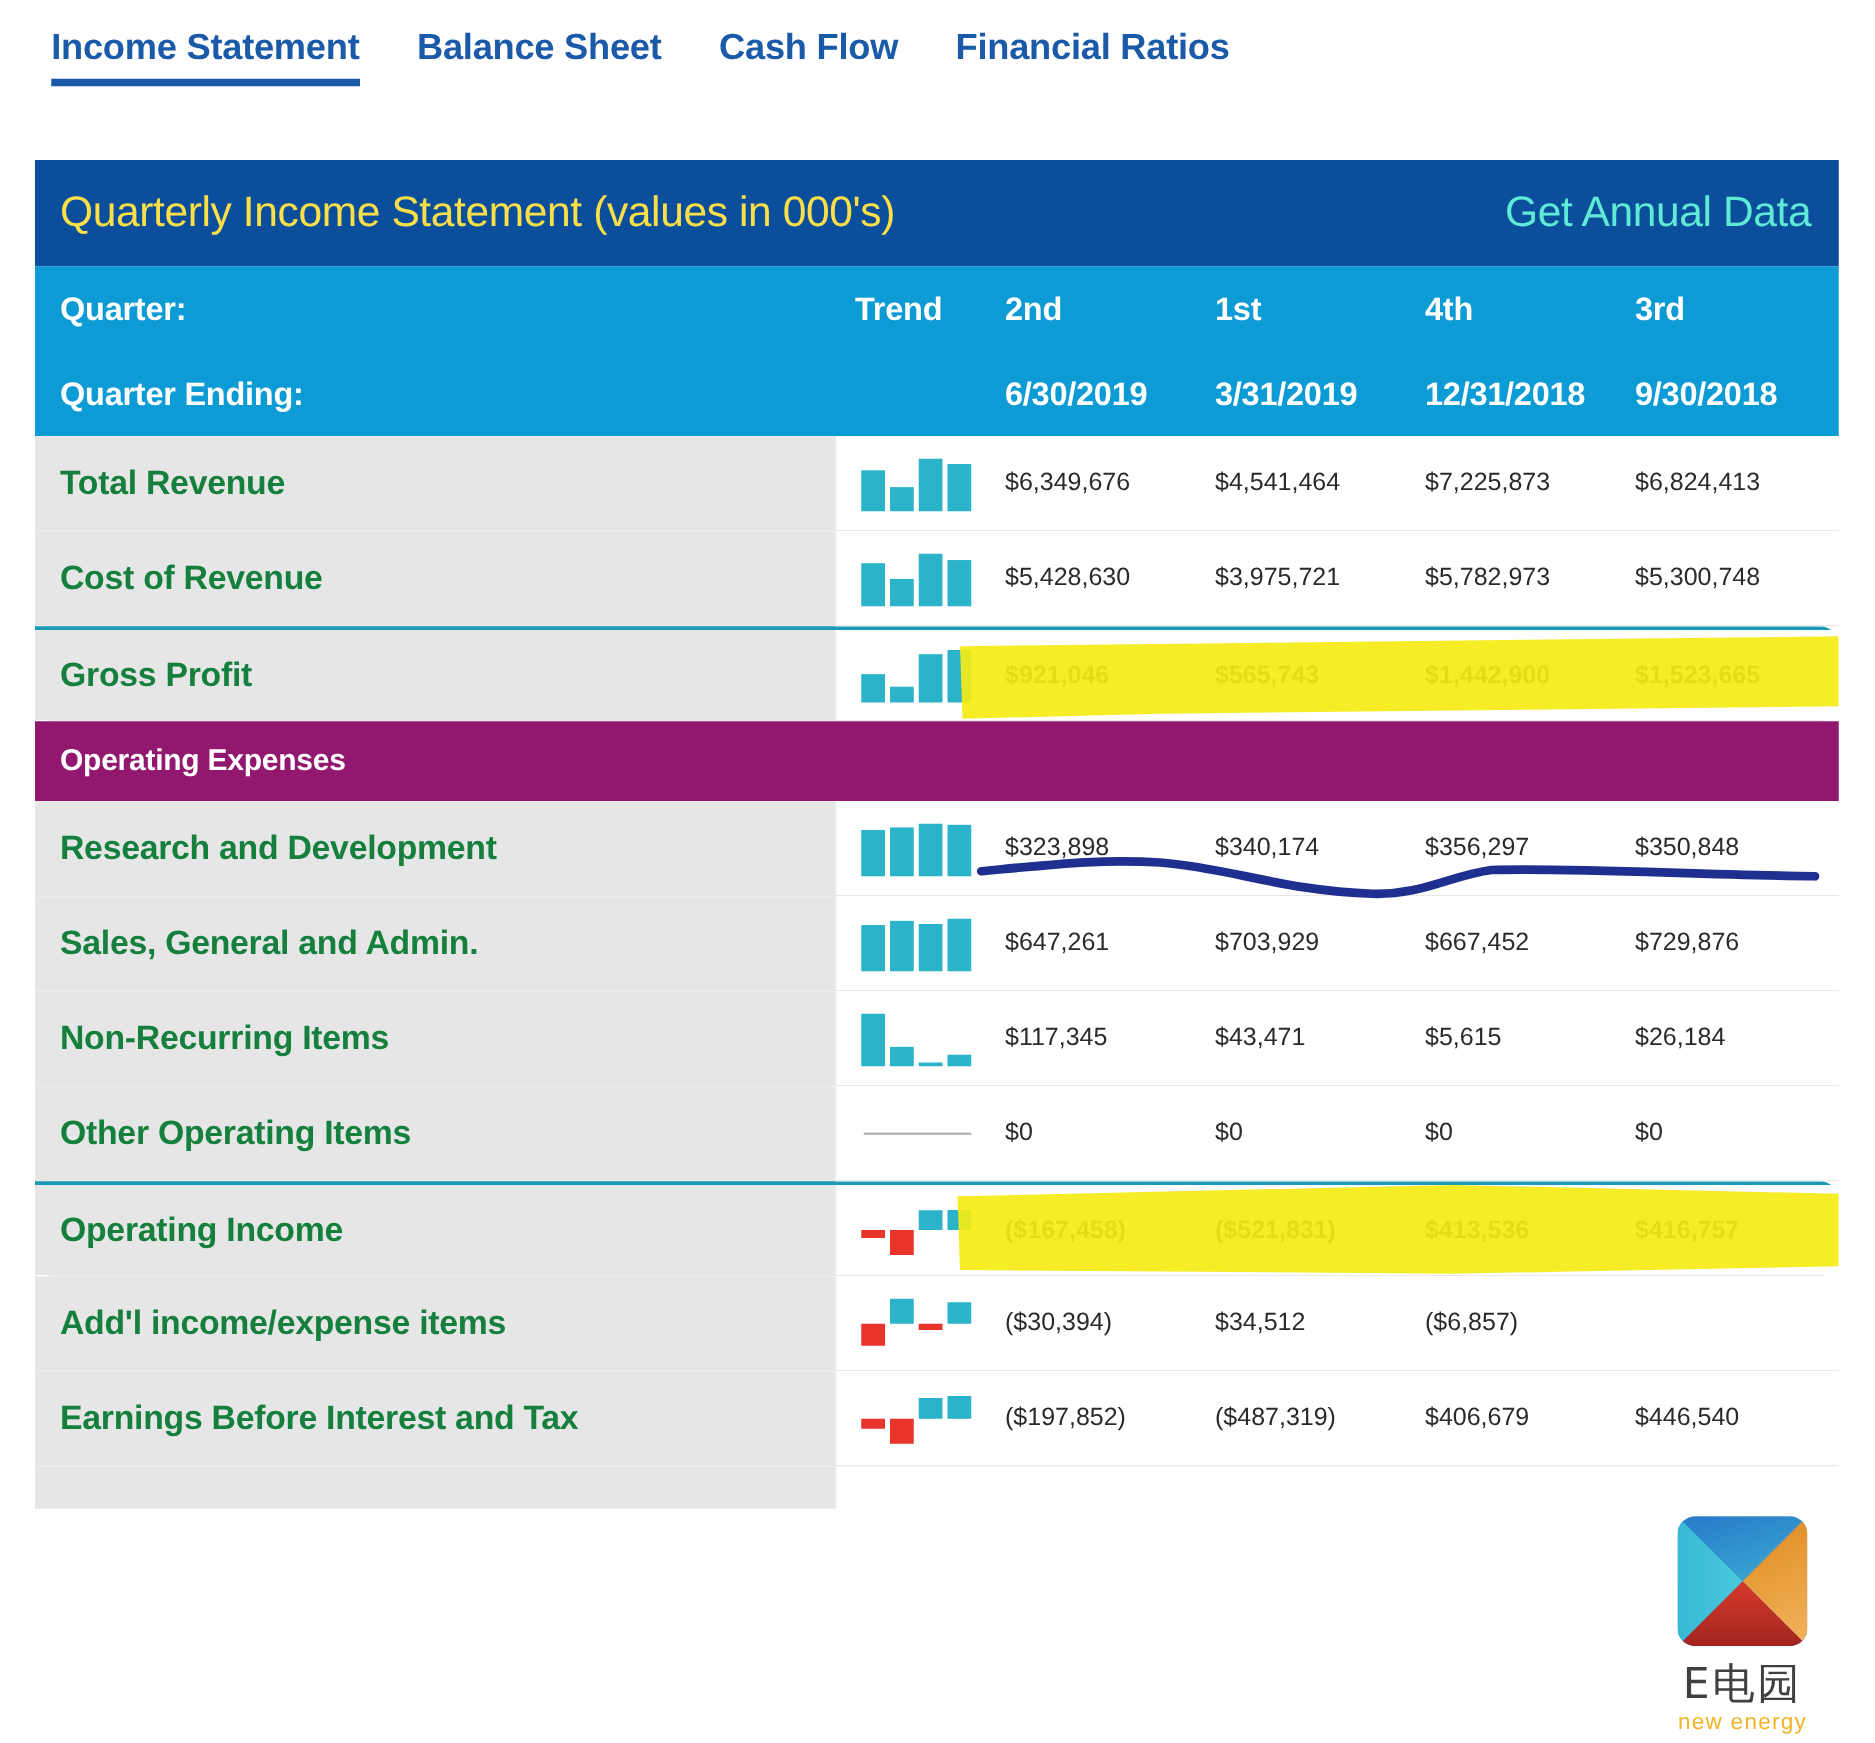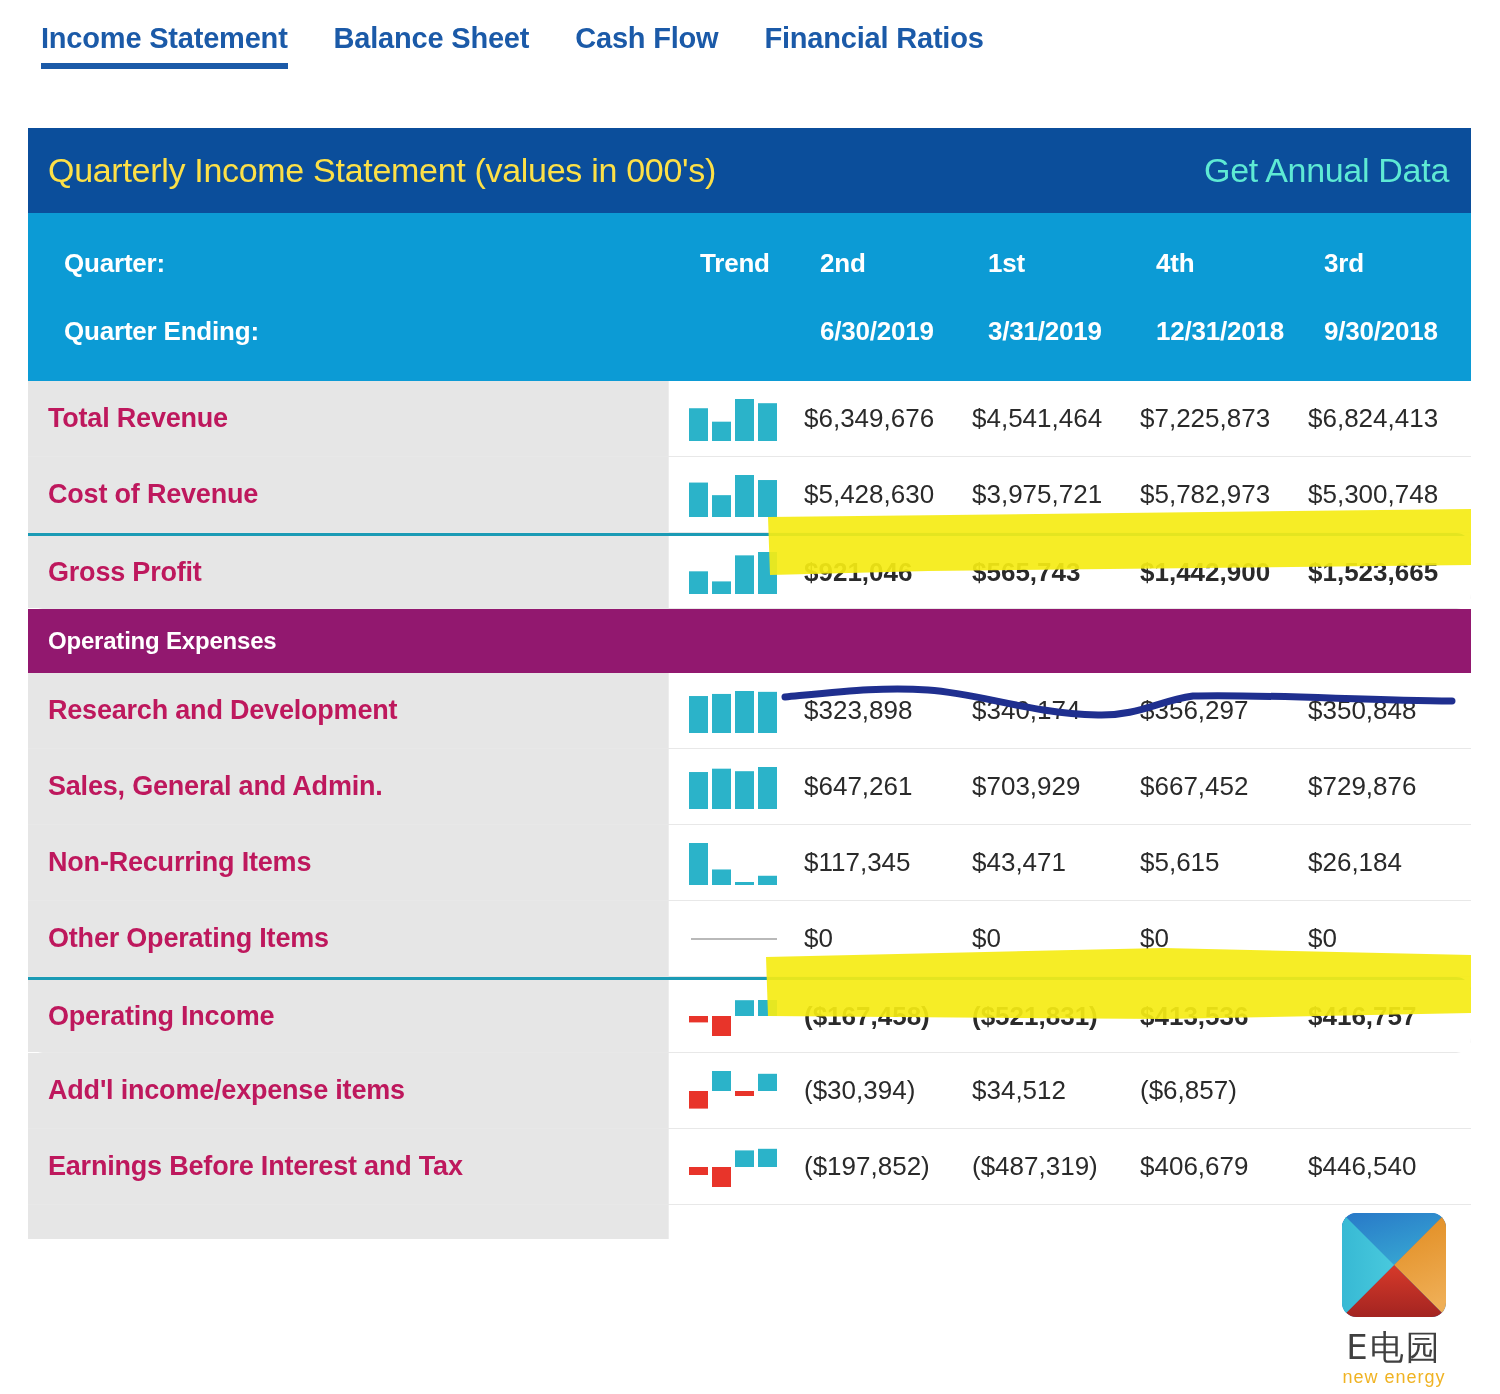--- a/index.html
+++ b/index.html
@@ -65,21 +65,21 @@
   .title-bar .annual-link {
     color: #5eead4;
     font-size: 34px;
     cursor: pointer;
     letter-spacing: -0.3px;
     white-space: nowrap;
   }
 
   .sub-head {
     background: #0c9bd5;
-    padding: 16px;
+    padding: 0;
   }
   .hrow { display: flex; align-items: center; }
   .hrow.r1 { height: 68px; }
   .hrow.r2 { height: 68px; }
 
   
   .c-label  { width: 640px; flex: none; padding-left: 20px; }
   .c-trend  { width: 130px; flex: none; }
   .c-val    { width: 168px; flex: none; }
 
@@ -104,36 +104,36 @@
     display: flex;
     align-items: stretch;
     position: relative;
     height: 76px;
     background: #ffffff;
     border-bottom: 1px solid #e8e8e8;
   }
   .row .c-label {
     display: flex; align-items: center;
     background: #e6e6e6;
-    color: #be185d;
+    color: #15803d;
     font-size: 27px;
     font-weight: bold;
     letter-spacing: -0.2px;
   }
   .row .c-trend {
     display: flex; align-items: center; justify-content: flex-start;
     padding-left: 18px;
     background: #ffffff;
     border-left: 1px solid #ededed;
   }
   .row .c-val {
     display: flex; align-items: center;
     padding-left: 6px;
     color: #2a2a2a;
-    font-size: 26px;
+    font-size: 20px;
     background: #ffffff;
     white-space: nowrap;
   }
   .row.subtotal .c-val { font-weight: bold; }
   .row.subtotal { border-top: 3px solid #1b9bb5; border-radius: 15px; }
   .row.subtotal .c-label { border-top: 3px solid #1b9bb5; margin-top:-3px; }
 
   
   .section-band {
     background: #92186f;

